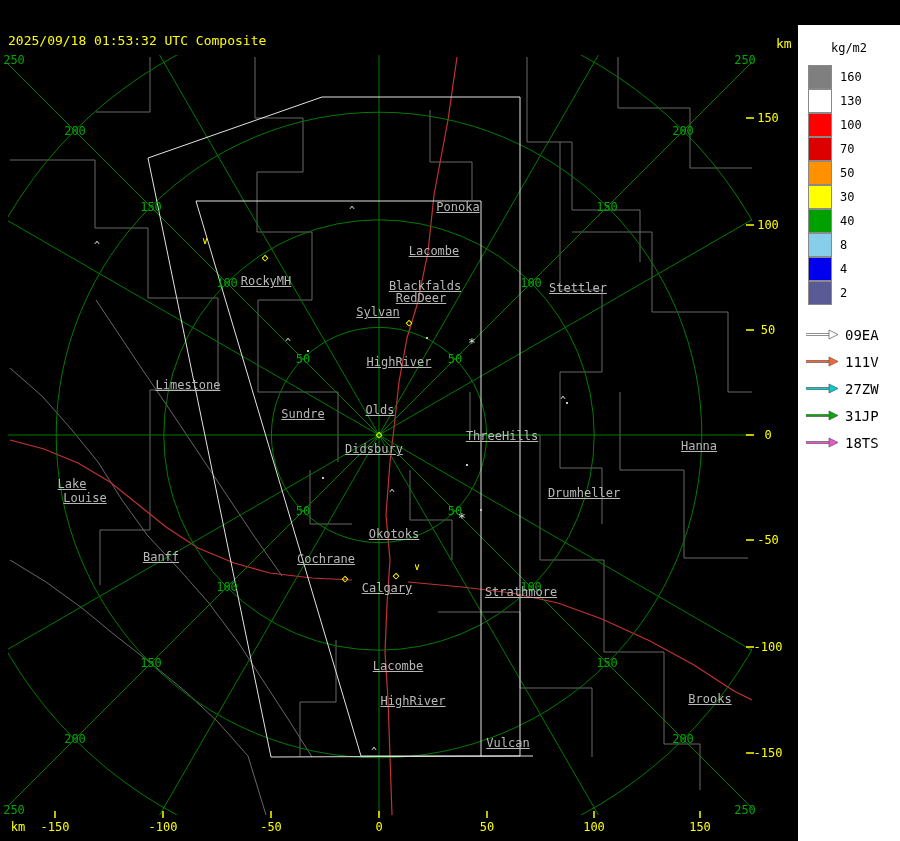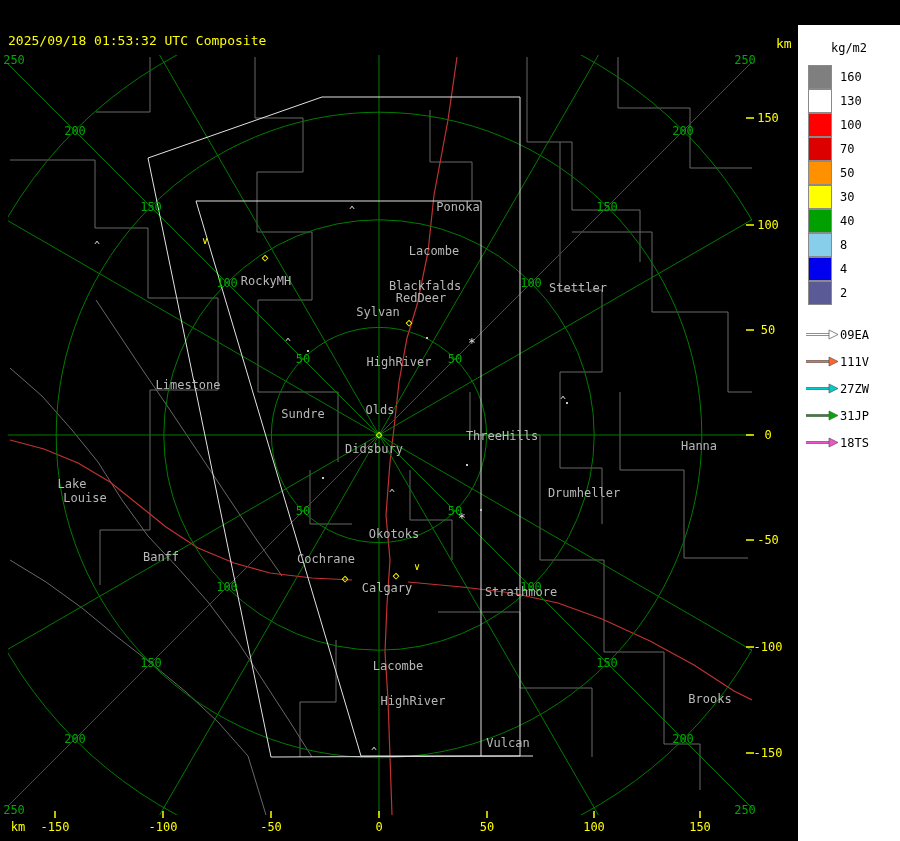--- a/index.html
+++ b/index.html
@@ -15,36 +15,36 @@
 
   #mapsvg { position:absolute; left:0; top:0; }
   #county-lines path { stroke:var(--boundary_gray); stroke-width:1; fill:none; }
   #roads polyline { stroke:var(--road_red); stroke-width:1.2; fill:none; }
   #rings circle, #rings line { stroke:var(--ring_green); stroke-width:1; fill:none; }
   #scan-outline polygon, #scan-outline line { stroke:var(--scan_white); stroke-width:1; fill:none; }
   #axis-ticks line { stroke:var(--axis_yellow); stroke-width:1.5; }
 
   .label-layer { position:absolute; left:0; top:0; width:900px; height:841px; pointer-events:none; }
   .pl { position:absolute; transform:translate(-50%,-50%); white-space:nowrap; font-size:12px; line-height:1; }
-  .city { color:var(--city_gray); }
+  .city { color:var(--city_gray);text-decoration:underline; }
   .ring { color:var(--label_green); }
   .ax   { color:var(--axis_yellow); }
   .mk   { color:var(--marker_yellow); font-size:11px; }
   .dn   { color:var(--marker_yellow); font-size:10px; }
   .caret{ color:#c8c8c8; font-size:10px; }
   .ast  { color:#dcdcdc; font-size:13px; }
   .dot  { width:2px; height:2px; background:#c8c8c8; }
 
   .sidebar { position:absolute; left:798px; top:25px; width:102px; height:816px; background:#ffffff; color:#000; }
   .sb-unit { margin:16px 0 10px 0; text-align:center; font-size:12px; }
   .legend-row { display:flex; align-items:center; height:24px; margin-left:10px; }
   .swatch { width:24px; height:24px; border:1px solid #8a8a8a; flex:0 0 auto; }
   .legend-label { margin-left:8px; font-size:12px; }
   .tracker-row { display:flex; align-items:center; height:27px; margin-left:6px; }
-  .tracker-label { font-size:12px;text-align:right; }
+  .tracker-label { margin-left:5px; font-size:14px;text-align:right; }
 </style>
 </head>
 <body>
 
 <div id="screen">
 
   <svg id="mapsvg" width="900" height="841">
     <defs>
       <clipPath id="mapclip">
           <rect x="8" y="55" width="744" height="760"></rect>

